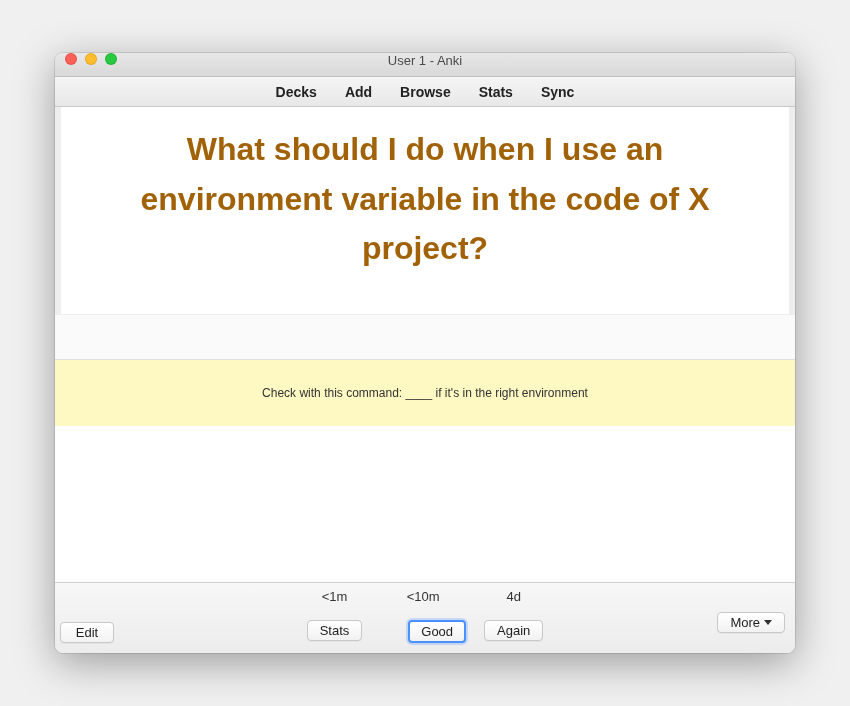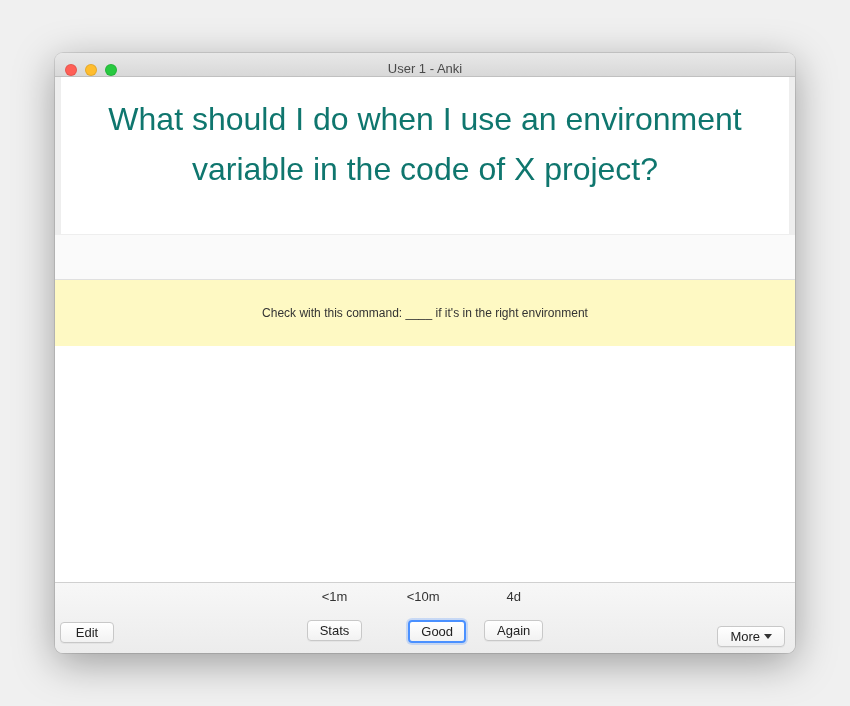--- a/index.html
+++ b/index.html
@@ -24,21 +24,21 @@
       box-shadow: 0 10px 40px rgba(0,0,0,0.35), 0 0 0 1px rgba(0,0,0,0.1);
       overflow: hidden;
       display: flex;
       flex-direction: column;
     }
     .titlebar {
       height: 24px;
       background: linear-gradient(to bottom, #e8e8e8, #d8d8d8);
       border-bottom: 1px solid #c0c0c0;
       display: flex;
-      align-items: flex-end;
+      align-items: flex-start;
       position: relative;
     }
     .traffic-lights {
       display: flex;
       gap: 8px;
       padding-left: 10px;
     }
     .traffic-light {
       width: 12px;
       height: 12px;
@@ -85,22 +85,22 @@
     }
     .question-section {
       background: #fff;
       padding: 18px 30px 40px 30px;
       text-align: center;
       border-left: 6px solid #eee;
       border-right: 6px solid #eee;
     }
     .question-text {
       font-size: 32px;
-      font-weight: 400;
-      color: #0f766e;
+      font-weight: 700;
+      color: #a16207;
       line-height: 1.55;
       font-family: Arial, sans-serif;
     }
     .spacer-gap {
       height: 46px;
       background: #fafafa;
       border-top: 1px solid #eee;
       border-bottom: 1px solid #e0e0e0;
     }
     .answer-section {
@@ -125,21 +125,21 @@
       min-height: 58px;
     }
     .bottom-left {
       position: absolute;
       left: 5px;
       bottom: 10px;
     }
     .bottom-right {
       position: absolute;
       right: 10px;
-      bottom: 6px;
+      bottom: 20px;
     }
     .answer-buttons {
       flex: 1;
       display: flex;
       justify-content: center;
       gap: 18px;
     }
     .btn-col {
       display: flex;
       flex-direction: column;
@@ -189,20 +189,27 @@
 <div class="window">
   <div class="titlebar">
     <div class="traffic-lights">
       <div class="traffic-light tl-close"></div>
       <div class="traffic-light tl-min"></div>
       <div class="traffic-light tl-max"></div>
     </div>
     <div class="title-text">User 1 - Anki</div>
   </div>
 
+  <div class="toolbar">
+    <div class="toolbar-item">Decks</div>
+    <div class="toolbar-item">Add</div>
+    <div class="toolbar-item">Browse</div>
+    <div class="toolbar-item">Stats</div>
+    <div class="toolbar-item">Sync</div>
+  </div>
 
   <div class="content">
     <div class="card-area">
       <div class="question-section">
         <div class="question-text">What should I do when I use an environment variable in the code of X project?</div>
       </div>
       <div class="spacer-gap"></div>
       <div class="answer-section">
         <span>Check with this command: ____ if it's in the right environment</span>
       </div>

